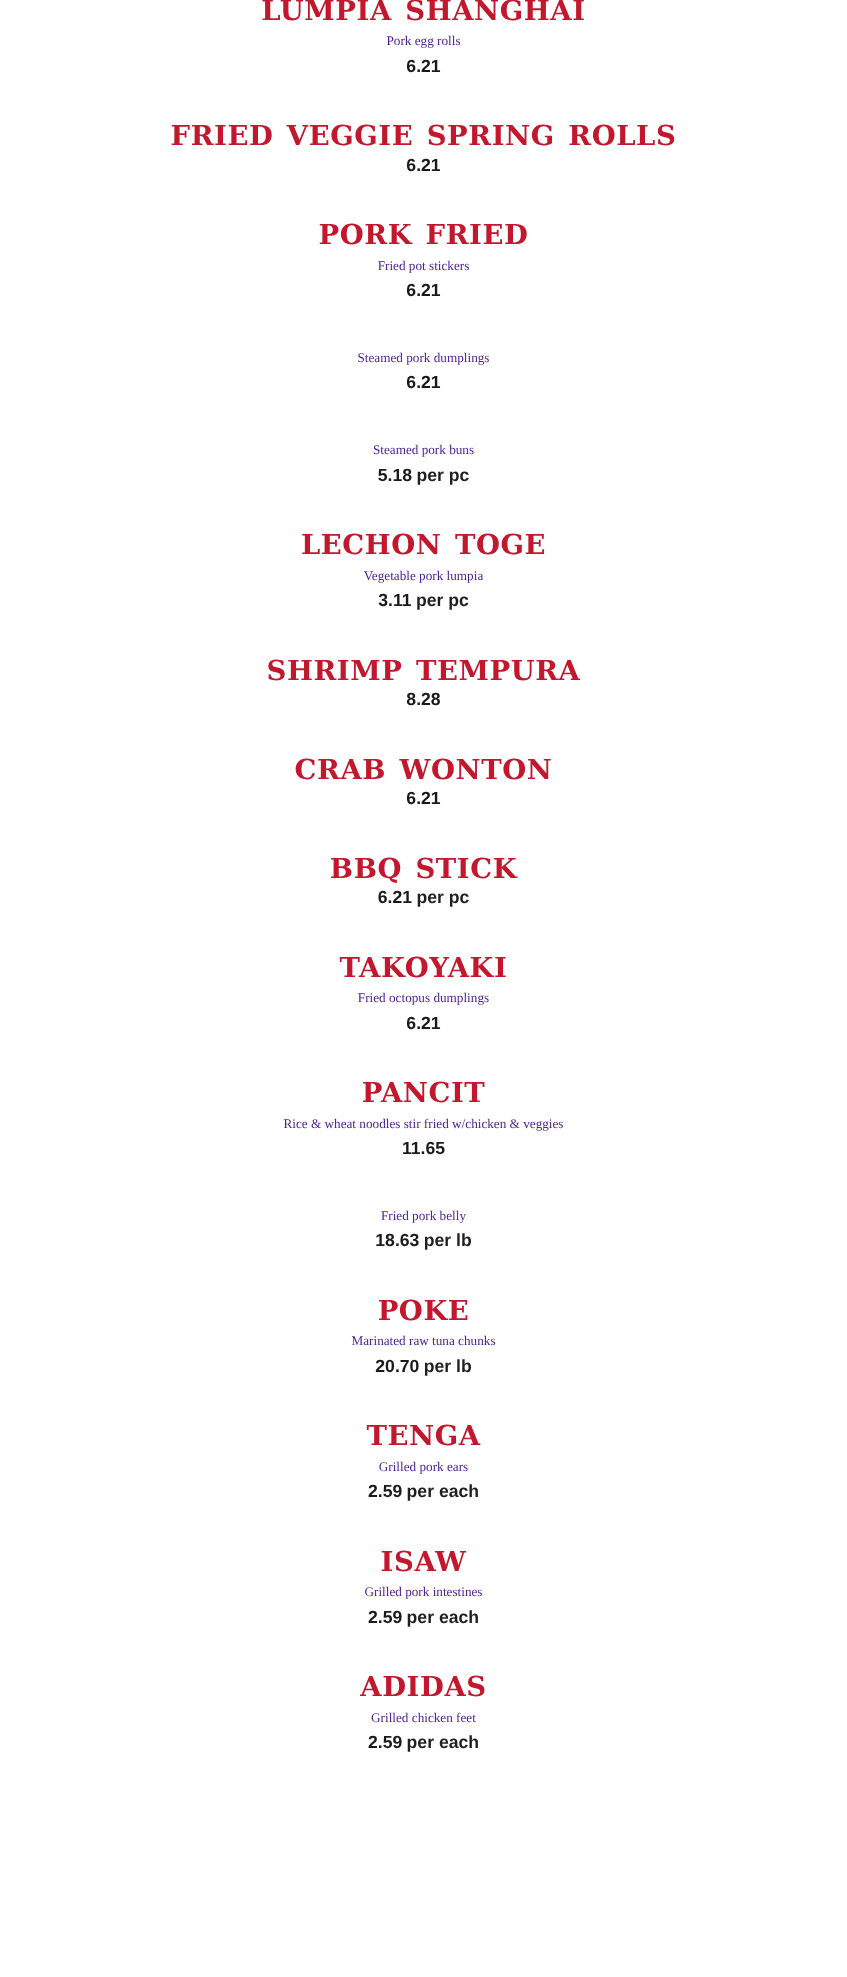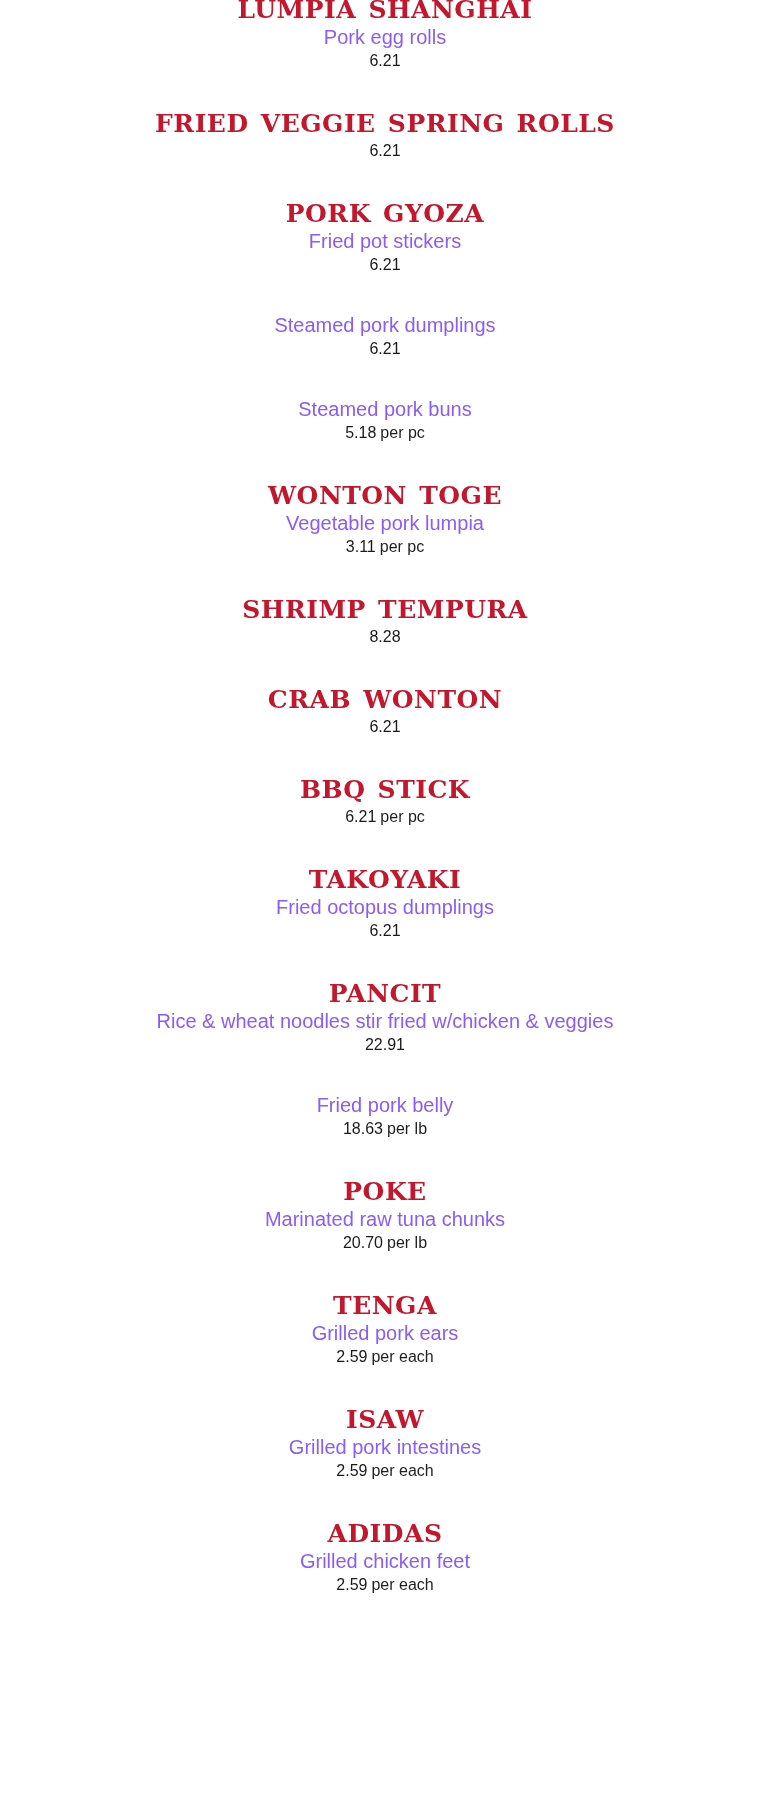--- a/index.html
+++ b/index.html
@@ -24,37 +24,38 @@
     font-family: "DejaVu Serif", serif;
     font-weight: bold;
     font-size: 25px;
     line-height: 30px;
     letter-spacing: 0.5px;
     word-spacing: 3px;
     color: #C2172D;
     margin: 0;
   }
   .item-desc {
-    font-size: 20px;
+    font-size: 12px;
     line-height: 24px;
-    color: #8b5cf6;
+    color: #4c1d95;
     margin: 0;
+    font-family: Liberation Serif, serif;
   }
   .item-price {
     font-size: 16px;
     line-height: 24px;
     color: #1a1a1a;
     margin: 0;
   }
   .price-amount {
-    font-weight: normal;
+    font-weight: bold;
     margin-top: 27px;
   }
   .price-unit {
-    font-weight: normal;
+    font-weight: bold;
     margin-left: 4px;
     color: #1f1f1f;
   }
 </style>
 </head>
 <body>
 
 <main class="menu-list">
   <section class="menu-item">
     <h2 class="item-name">LUMPIA SHANGHAI</h2>
@@ -66,21 +67,21 @@
 
   <section class="menu-item">
     <h2 class="item-name">FRIED VEGGIE SPRING ROLLS</h2>
 
     <p class="item-price">
       <span class="price-amount">6.21</span>
     </p>
   </section>
 
   <section class="menu-item">
-    <h2 class="item-name">PORK GYOZA</h2>
+    <h2 class="item-name">PORK FRIED</h2>
     <p class="item-desc">Fried pot stickers</p>
     <p class="item-price">
       <span class="price-amount">6.21</span>
     </p>
   </section>
 
   <section class="menu-item">
     <p class="item-desc">Steamed pork dumplings</p>
     <p class="item-price">
       <span class="price-amount">6.21</span>
@@ -88,21 +89,21 @@
   </section>
 
   <section class="menu-item">
     <p class="item-desc">Steamed pork buns</p>
     <p class="item-price">
       <span class="price-amount">5.18</span><span class="price-unit">per pc</span>
     </p>
   </section>
 
   <section class="menu-item">
-    <h2 class="item-name">WONTON TOGE</h2>
+    <h2 class="item-name">LECHON TOGE</h2>
     <p class="item-desc">Vegetable pork lumpia</p>
     <p class="item-price">
       <span class="price-amount">3.11</span><span class="price-unit">per pc</span>
     </p>
   </section>
 
   <section class="menu-item">
     <h2 class="item-name">SHRIMP TEMPURA</h2>
 
     <p class="item-price">
@@ -131,21 +132,21 @@
     <p class="item-desc">Fried octopus dumplings</p>
     <p class="item-price">
       <span class="price-amount">6.21</span>
     </p>
   </section>
 
   <section class="menu-item">
     <h2 class="item-name">PANCIT</h2>
     <p class="item-desc">Rice &amp; wheat noodles stir fried w/chicken &amp; veggies</p>
     <p class="item-price">
-      <span class="price-amount">22.91</span>
+      <span class="price-amount">11.65</span>
     </p>
   </section>
 
   <section class="menu-item">
     <p class="item-desc">Fried pork belly</p>
     <p class="item-price">
       <span class="price-amount">18.63</span><span class="price-unit">per lb</span>
     </p>
   </section>
 

